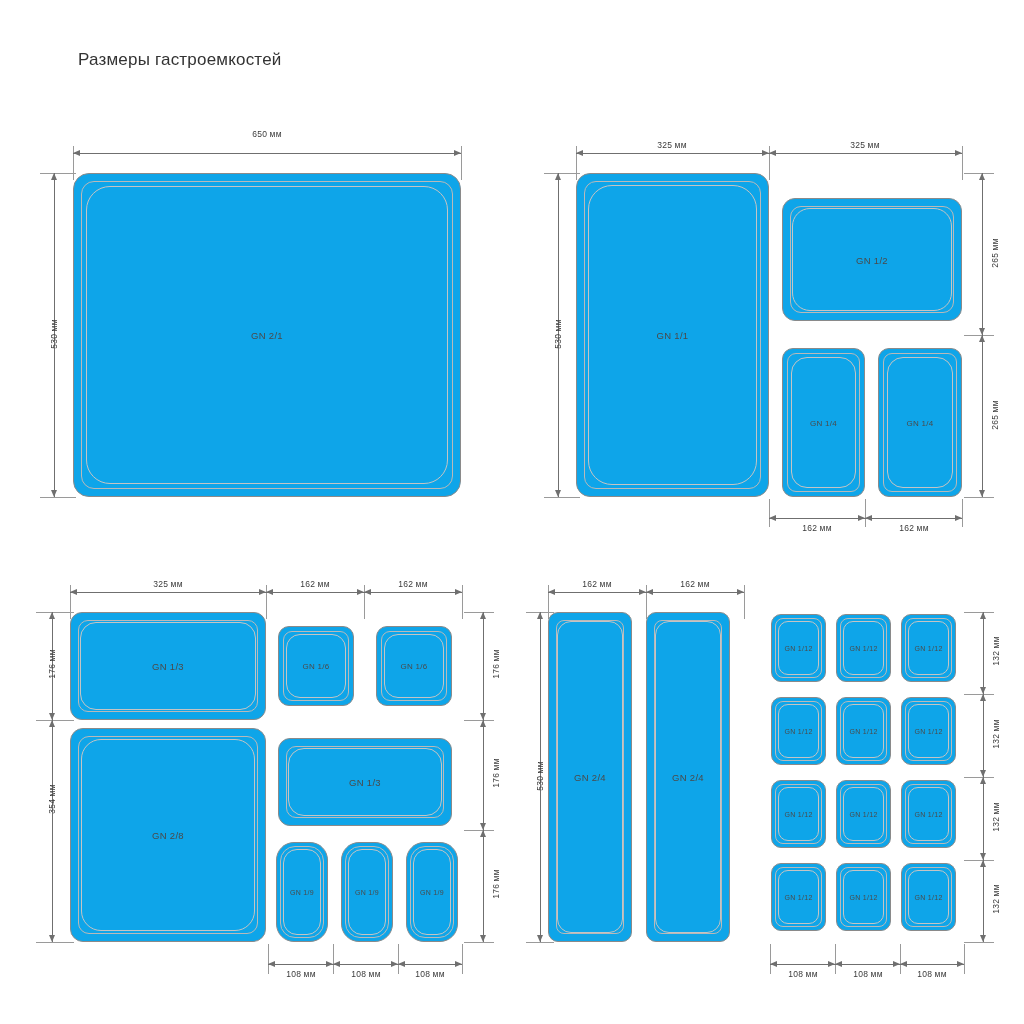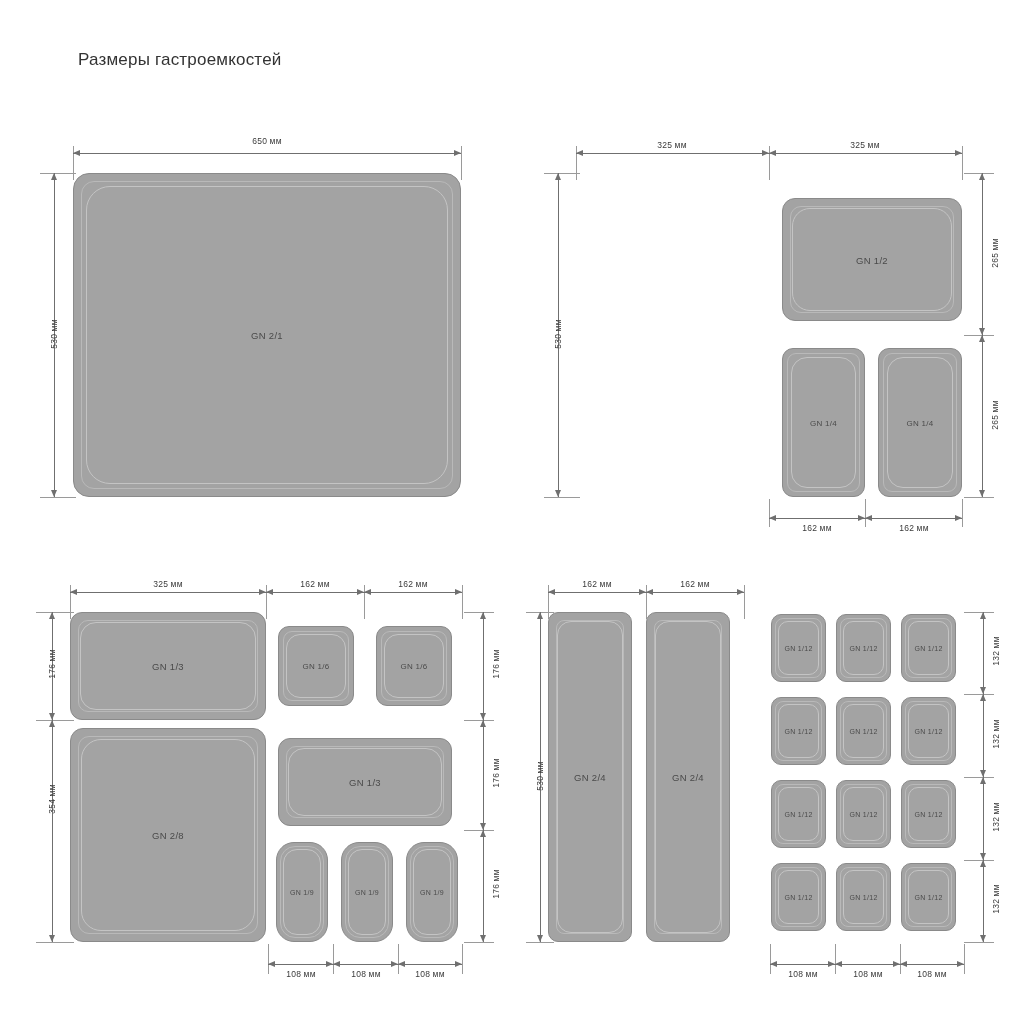--- a/index.html
+++ b/index.html
@@ -24,21 +24,21 @@
     letter-spacing: 0.2px;
   }
   .panel {
     position: absolute;
   }
   
   .pan {
     position: absolute;
     box-sizing: border-box;
     border: 1px solid #8a8a8a;
-    background: #a3a3a3;
+    background: #0ea5e9;
   }
   .pan .inner {
     position: absolute;
     left: 7px;
     top: 7px;
     right: 7px;
     bottom: 7px;
     box-sizing: border-box;
     border: 1px solid #b9b9b9;
   }
@@ -139,21 +139,21 @@
 </head>
 <body>
 
 <div id="page-title">Размеры гастроемкостей</div>
 
 <div class="panel" style="left:0;top:0;width:512px;height:512px;">
 
   <div class="ext v" style="left:73px;top:146px;height:34px;"></div>
   <div class="ext v" style="left:461px;top:146px;height:34px;"></div>
   <div class="dim-h" style="left:73px;top:153px;width:388px;"></div>
-  <div class="dim-label h" style="left:217px;top:136px;width:100px;">650 мм</div>
+  <div class="dim-label h" style="left:217px;top:129px;width:100px;">650 мм</div>
 
   <div class="ext h" style="left:40px;top:173px;width:36px;"></div>
   <div class="ext h" style="left:40px;top:497px;width:36px;"></div>
   <div class="dim-v" style="left:54px;top:173px;height:324px;"></div>
   <div class="dim-label v rot" style="left:17px;top:329px;width:74px;text-align:center;">530 мм</div>
 
   <div class="pan" style="left:73px;top:173px;width:388px;height:324px;border-radius:16px;">
     <div class="inner" style="border-radius:13px;"></div>
     <div class="inner2" style="border-radius:24px;left:12px;top:12px;right:12px;bottom:12px;border-color:#c4c4c4;"></div>
     <div class="pan-label">GN 2/1</div>
@@ -184,20 +184,25 @@
   <div class="dim-label v rot" style="left:446px;top:410px;width:74px;text-align:center;">265 мм</div>
 
   <div class="ext v" style="left:257px;top:499px;height:28px;"></div>
   <div class="ext v" style="left:353px;top:499px;height:28px;"></div>
   <div class="ext v" style="left:450px;top:499px;height:28px;"></div>
   <div class="dim-h" style="left:257px;top:518px;width:96px;"></div>
   <div class="dim-h" style="left:353px;top:518px;width:97px;"></div>
   <div class="dim-label h" style="left:265px;top:523px;width:80px;">162 мм</div>
   <div class="dim-label h" style="left:362px;top:523px;width:80px;">162 мм</div>
 
+  <div class="pan" style="left:64px;top:173px;width:193px;height:324px;border-radius:14px;">
+    <div class="inner" style="border-radius:12px;"></div>
+    <div class="inner2" style="border-radius:24px;left:11px;top:11px;right:11px;bottom:11px;border-color:#c4c4c4;"></div>
+    <div class="pan-label">GN 1/1</div>
+  </div>
 
   <div class="pan" style="left:270px;top:198px;width:180px;height:123px;border-radius:13px;">
     <div class="inner" style="border-radius:11px;"></div>
     <div class="inner2" style="border-radius:18px;left:9px;top:9px;right:9px;bottom:9px;border-color:#c4c4c4;"></div>
     <div class="pan-label">GN 1/2</div>
   </div>
 
   <div class="pan small" style="left:270px;top:348px;width:83px;height:149px;border-radius:11px;">
     <div class="inner" style="border-radius:9px;"></div>
     <div class="inner2" style="border-radius:16px;left:8px;top:8px;right:8px;bottom:8px;border-color:#c4c4c4;"></div>

